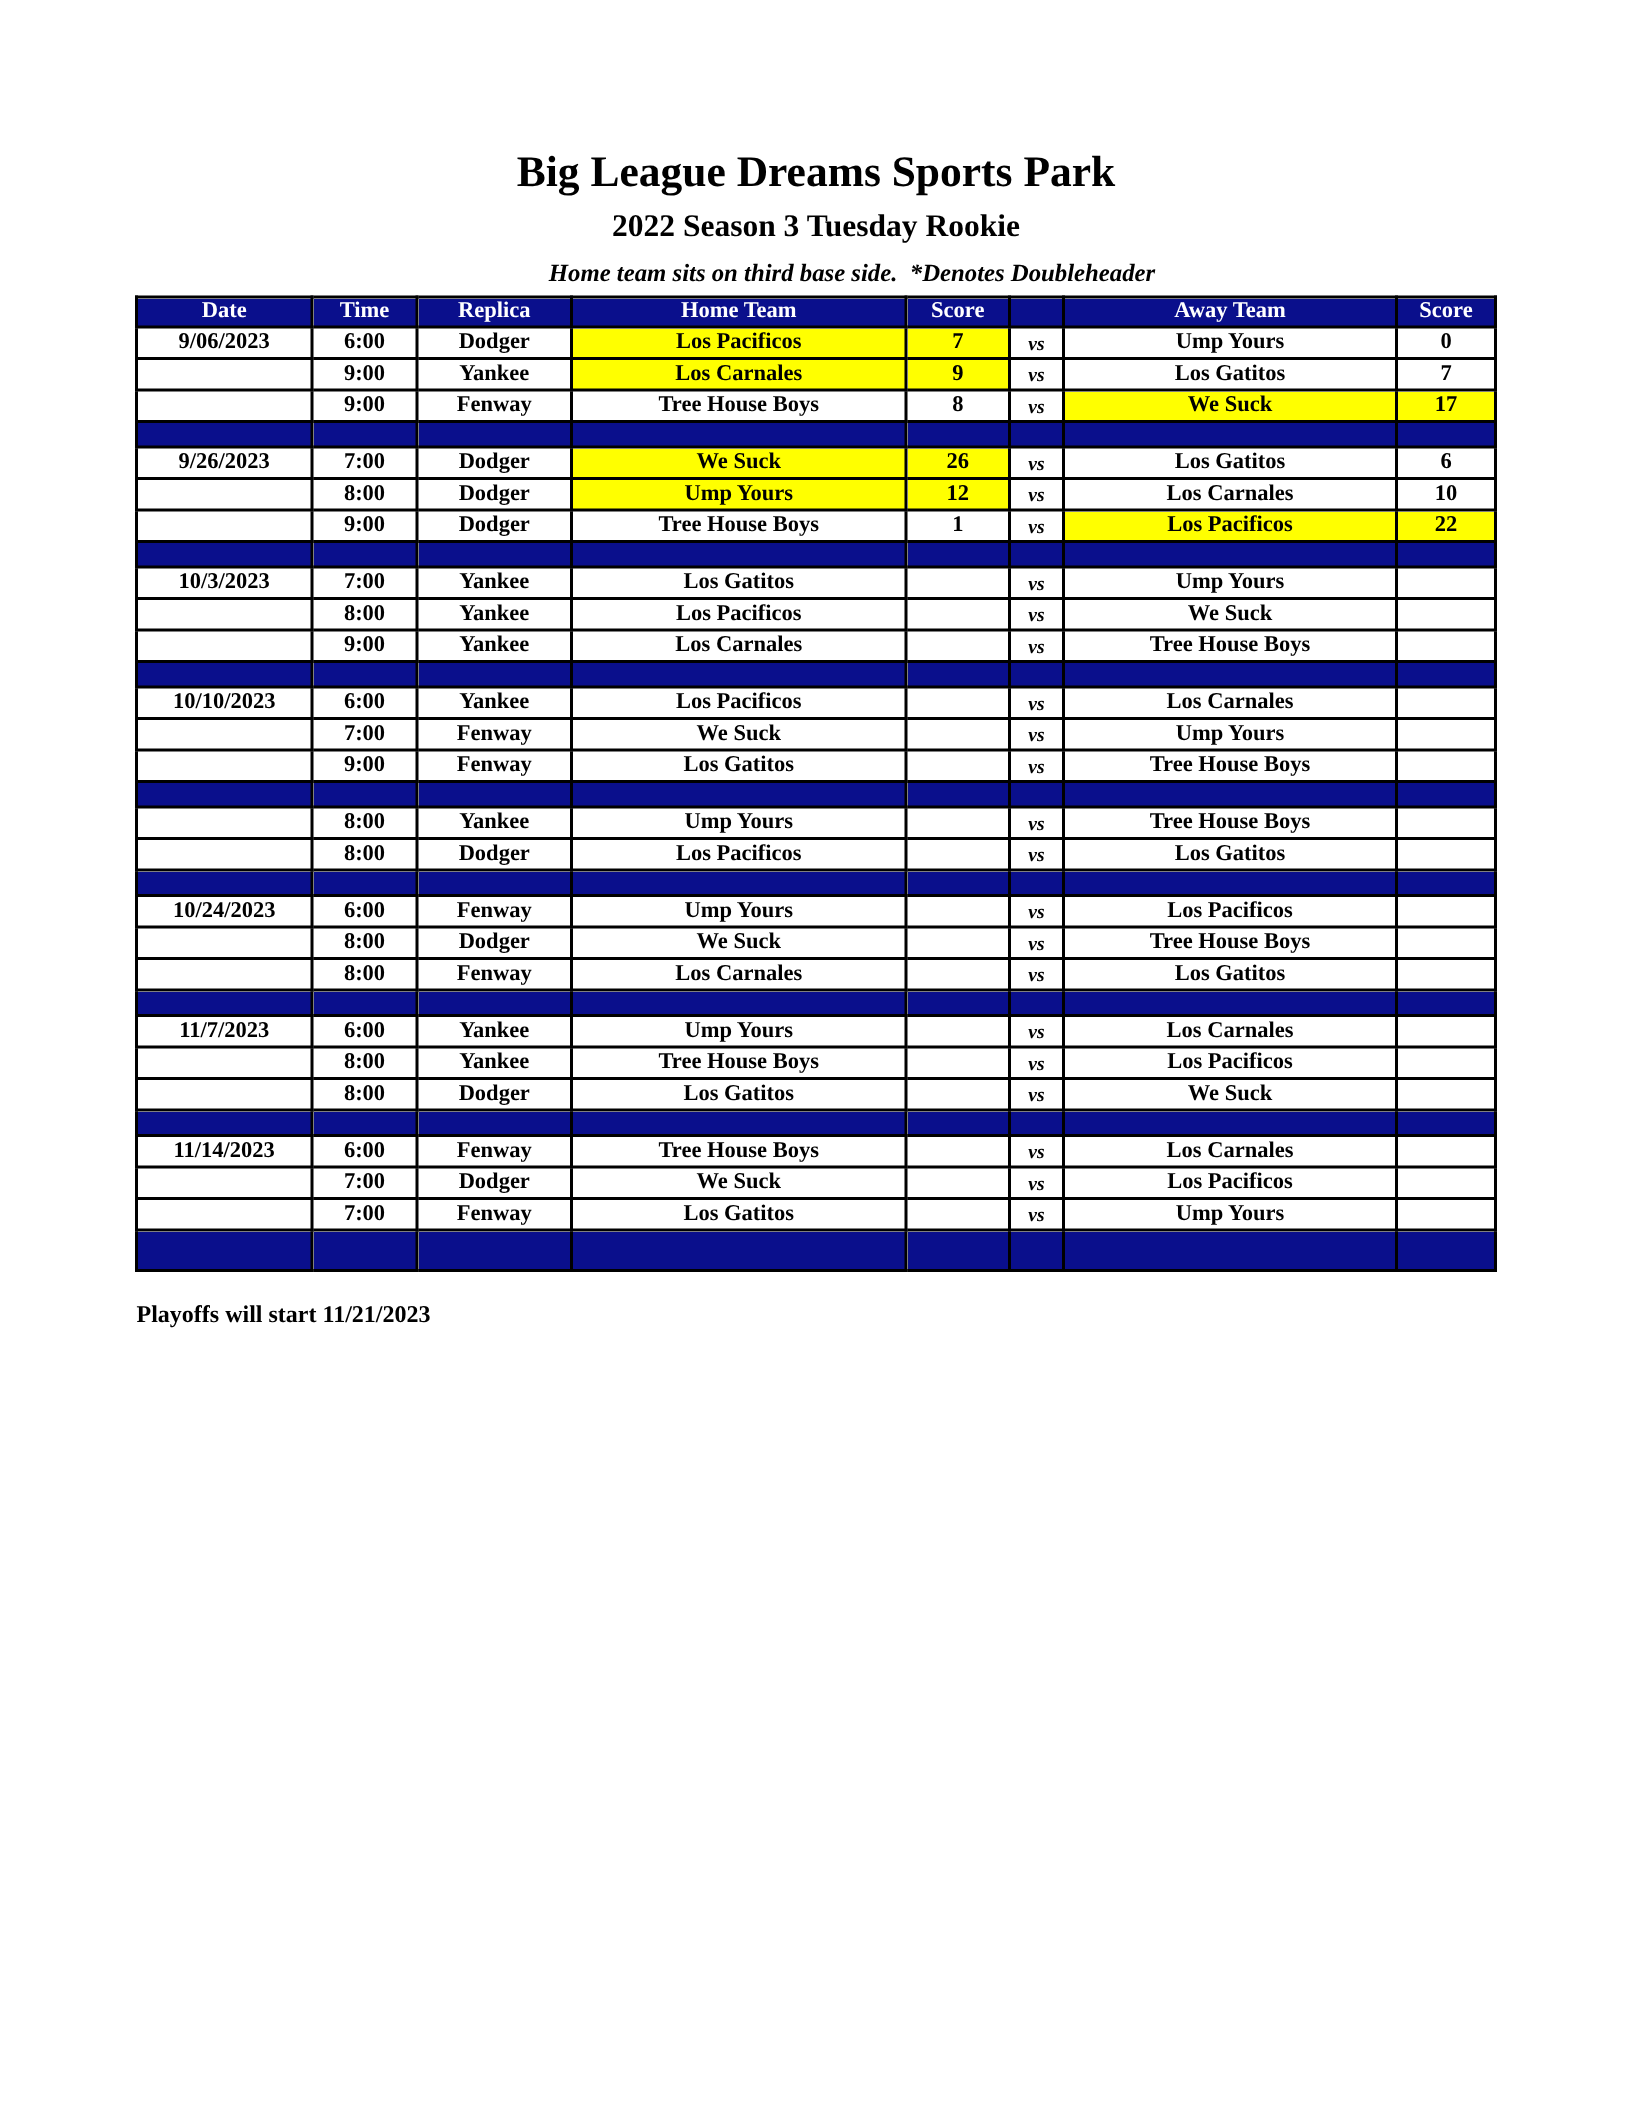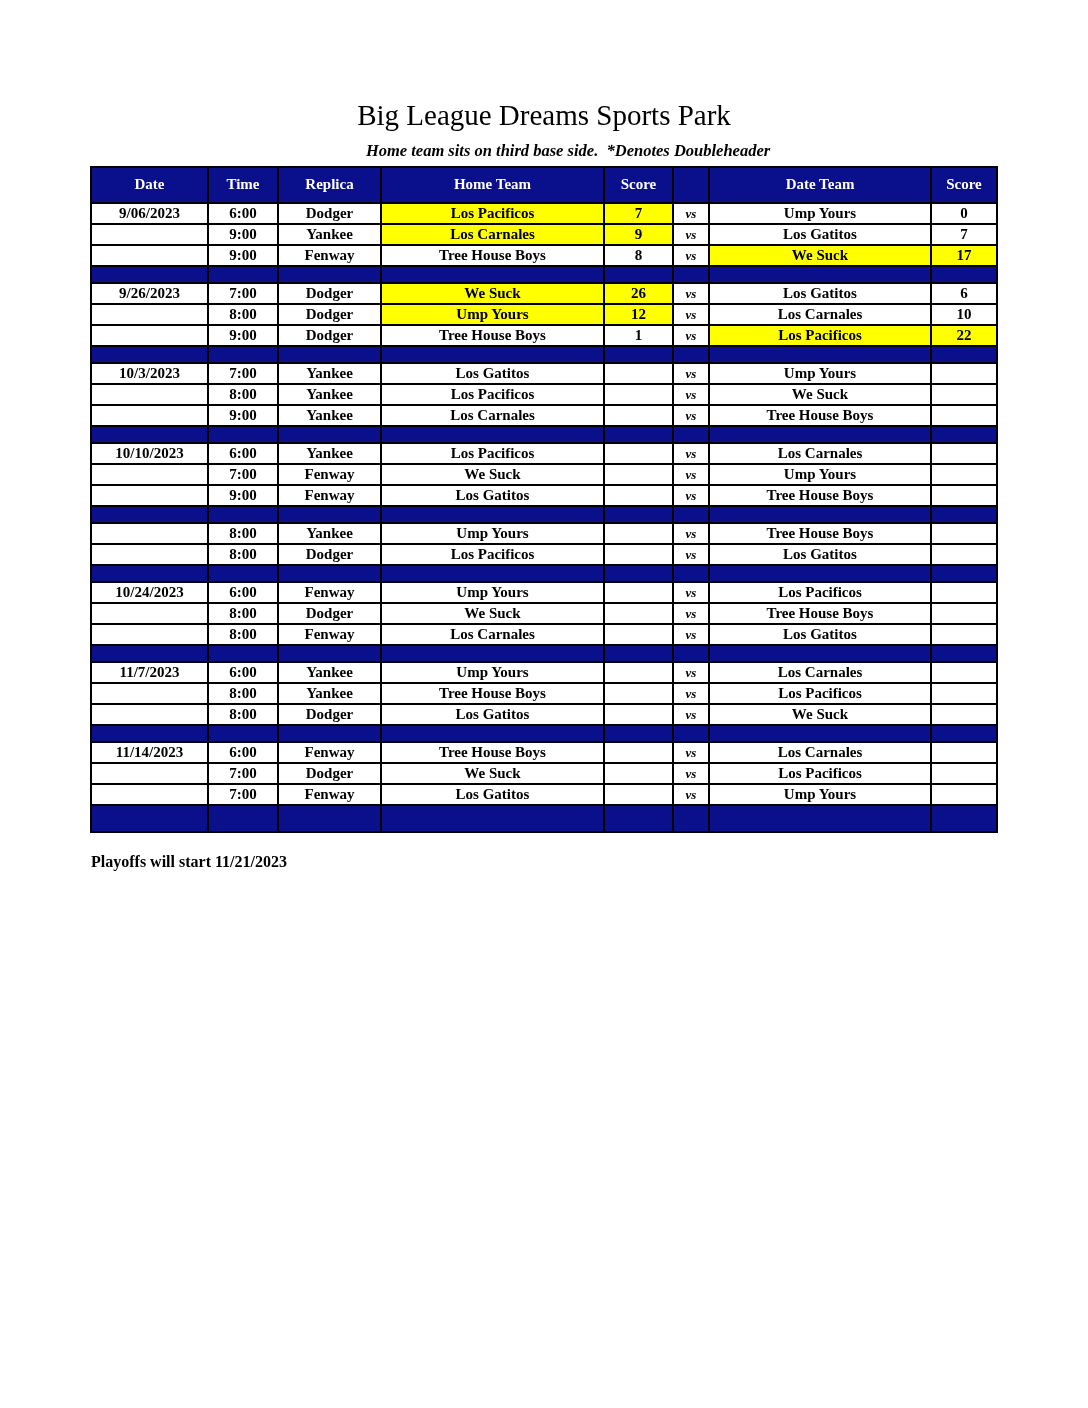--- a/index.html
+++ b/index.html
@@ -13,21 +13,21 @@
   body {
     width: 1088px;
     height: 1408px;
     background: #ffffff;
     color: #000000;
     font-family: "Liberation Serif", "DejaVu Serif", serif;
   }
   .doc-title {
     padding-top: 100px;
     text-align: center;
-    font-weight: normal;
+    font-weight: bold;
     font-size: 29px;
     line-height: 1.05;
   }
   .doc-subtitle {
     margin-top: 9px;
     text-align: center;
     font-weight: bold;
     font-size: 21px;
     line-height: 1.05;
   }
@@ -63,21 +63,21 @@
     vertical-align: middle;
     font-weight: bold;
     font-size: 15px;
     line-height: 1;
     overflow: hidden;
     white-space: nowrap;
   }
   .schedule thead th {
     background: var(--navy);
     color: var(--header-text);
-    height: 36px;
+    height: 20px;
   }
   .schedule td.vs {
     font-style: italic;
     font-size: 13px;
   }
   .schedule td.hl { background: var(--highlight); }
   .schedule tr.sep td { background: var(--navy); height: 17px; }
   .schedule tr.sep-last td { height: 27px; }
   .doc-footer {
     width: 906px;
@@ -85,20 +85,21 @@
     font-weight: bold;
     font-size: 16px;
     text-align: left;
   }
 </style>
 </head>
 <body>
 
 <div>
   <div class="doc-title">Big League Dreams Sports Park</div>
+  <div class="doc-subtitle">2022 Season 3 Tuesday Rookie</div>
   <div class="doc-note">Home team sits on third base side.  *Denotes Doubleheader</div>
 
   <table class="schedule">
     <colgroup>
       <col class="c-date">
         <col class="c-time">
         <col class="c-replica">
         <col class="c-home">
       <col class="c-score1">
         <col class="c-vs">
@@ -106,21 +107,21 @@
         <col class="c-score2">
     </colgroup>
     <thead>
       <tr>
         <th>Date</th>
         <th>Time</th>
         <th>Replica</th>
         <th>Home Team</th>
         <th>Score</th>
         <th></th>
-        <th>Date Team</th>
+        <th>Away Team</th>
         <th>Score</th>
       </tr>
     </thead>
     <tbody>
         <tr>
           <td>9/06/2023</td>
           <td>6:00</td>
           <td>Dodger</td>
           <td class="hl">Los Pacificos</td>
           <td class="hl">7</td>

